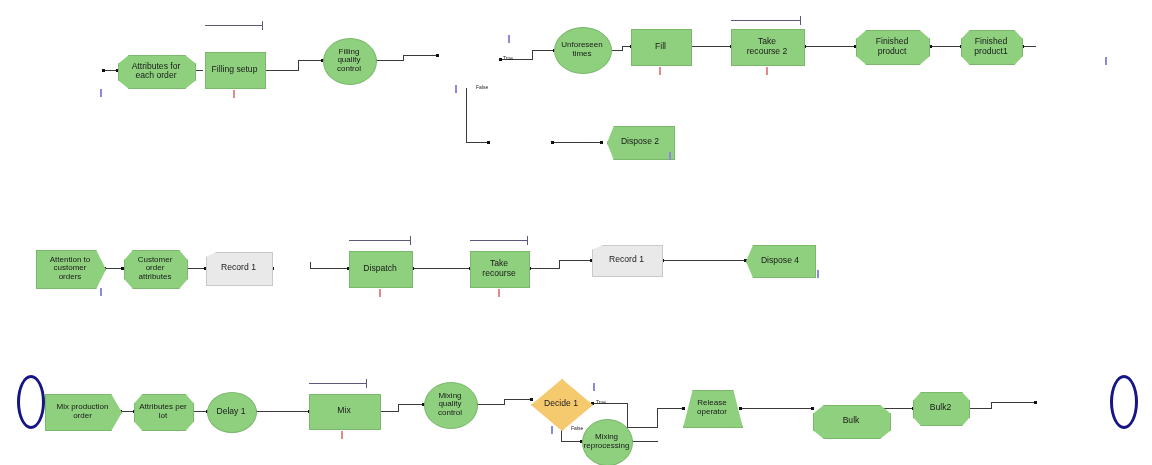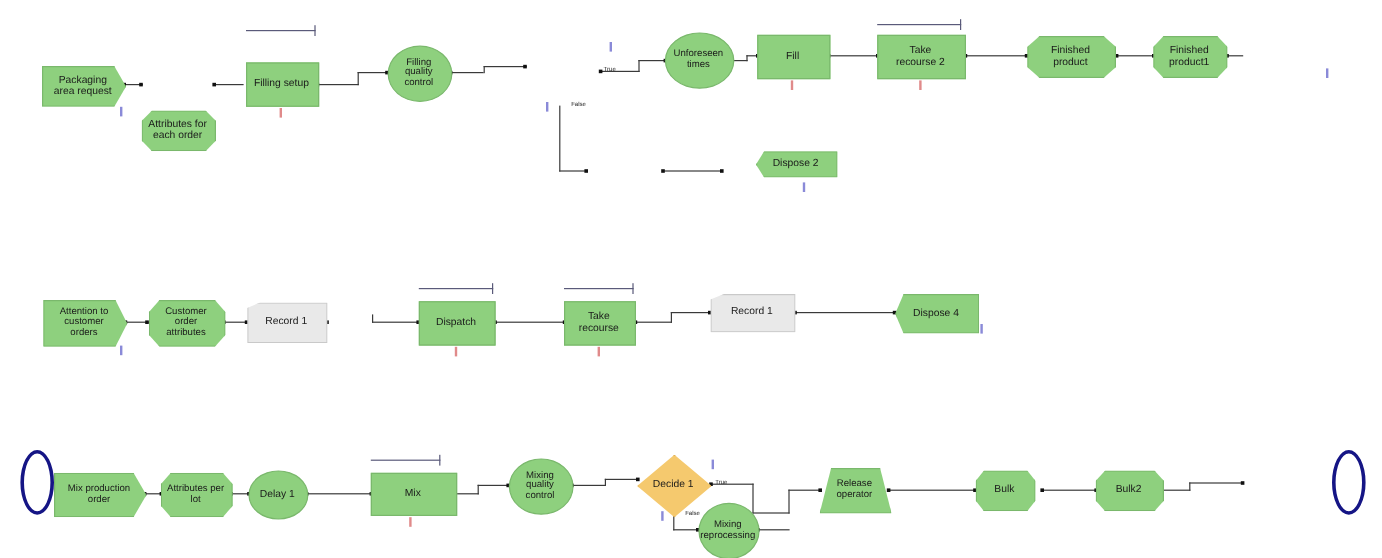--- a/index.html
+++ b/index.html
@@ -106,28 +106,23 @@
   <div class="dot" style="left:803px;top:45px;"></div>
   <div class="dot" style="left:854px;top:45px;"></div>
 
   <div class="conn h" style="left:930px;top:46px;width:32px;"></div>
   <div class="dot" style="left:929px;top:45px;"></div>
   <div class="dot" style="left:960px;top:45px;"></div>
 
   <div class="conn h" style="left:1022px;top:46px;width:14px;"></div>
   <div class="dot" style="left:1021px;top:45px;"></div>
 
-  <div class="node" style="left:35px;top:55px;width:68px;height:32px;">
-    <div class="shape s-create"></div>
-    <div class="label">Packaging
-area request</div>
-  </div>
   <div class="rmark blue" style="left:100px;top:89px;"></div>
 
-  <div class="node" style="left:118px;top:55px;width:60px;height:32px;margin-top:37px;">
+  <div class="node" style="left:118px;top:55px;width:76px;height:32px;">
     <div class="shape s-assign"></div>
     <div class="label">Attributes for
 each order</div>
   </div>
 
   <div class="qbar" style="left:205px;top:21px;width:58px;">
     <div class="qline"></div>
     <div class="qtick"></div>
   </div>
   <div class="node" style="left:205px;top:52px;width:59px;height:35px;">
@@ -175,21 +170,21 @@
 
   <div class="node" style="left:961px;top:30px;width:60px;height:33px;">
     <div class="shape s-assign"></div>
     <div class="label">Finished
 product1</div>
   </div>
 
   <div class="rmark blue" style="left:1105px;top:57px;"></div>
 
 
-  <div class="node" style="left:630px;top:126px;width:66px;height:20px;">
+  <div class="node" style="left:607px;top:126px;width:66px;height:32px;">
     <div class="shape s-dispose"></div>
     <div class="label">Dispose 2</div>
   </div>
   <div class="rmark blue" style="left:669px;top:152px;"></div>
 
   <div class="conn h" style="left:104px;top:268px;width:20px;"></div>
   <div class="dot" style="left:103px;top:267px;"></div>
   <div class="dot" style="left:121px;top:267px;"></div>
 
   <div class="conn h" style="left:186px;top:268px;width:20px;"></div>
@@ -371,21 +366,21 @@
     <div class="label sm">Mixing
 reprocessing</div>
   </div>
 
   <div class="node" style="left:683px;top:390px;width:58px;height:36px;">
     <div class="shape s-release"></div>
     <div class="label sm">Release
 operator</div>
   </div>
 
-  <div class="node" style="left:813px;top:392px;width:48px;height:32px;">
+  <div class="node" style="left:813px;top:405px;width:76px;height:32px;">
     <div class="shape s-assign"></div>
     <div class="label">Bulk</div>
   </div>
 
   <div class="node" style="left:913px;top:392px;width:55px;height:32px;">
     <div class="shape s-assign"></div>
     <div class="label">Bulk2</div>
   </div>
 
 

